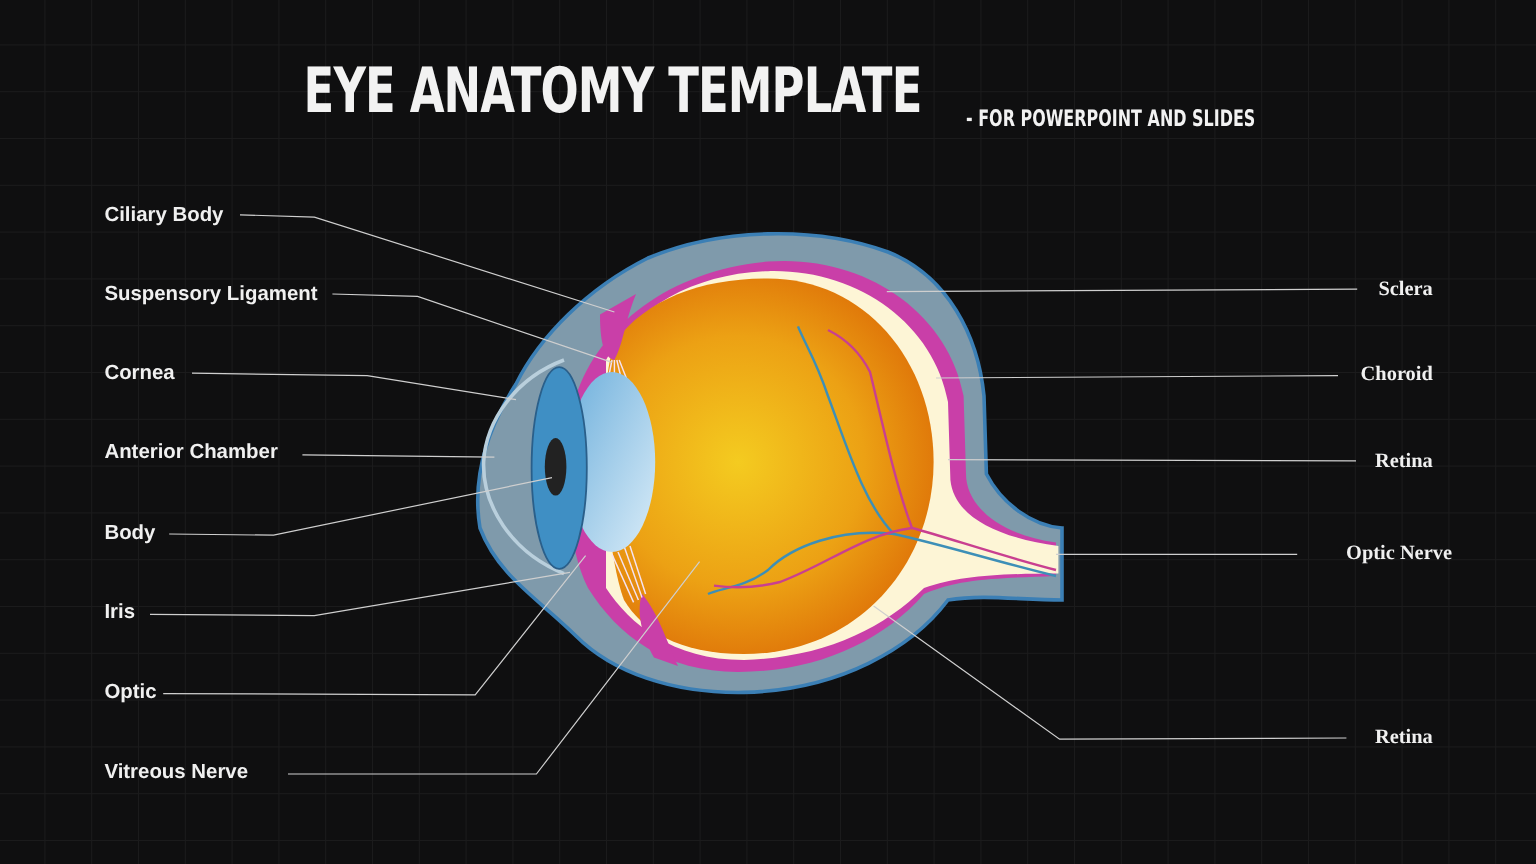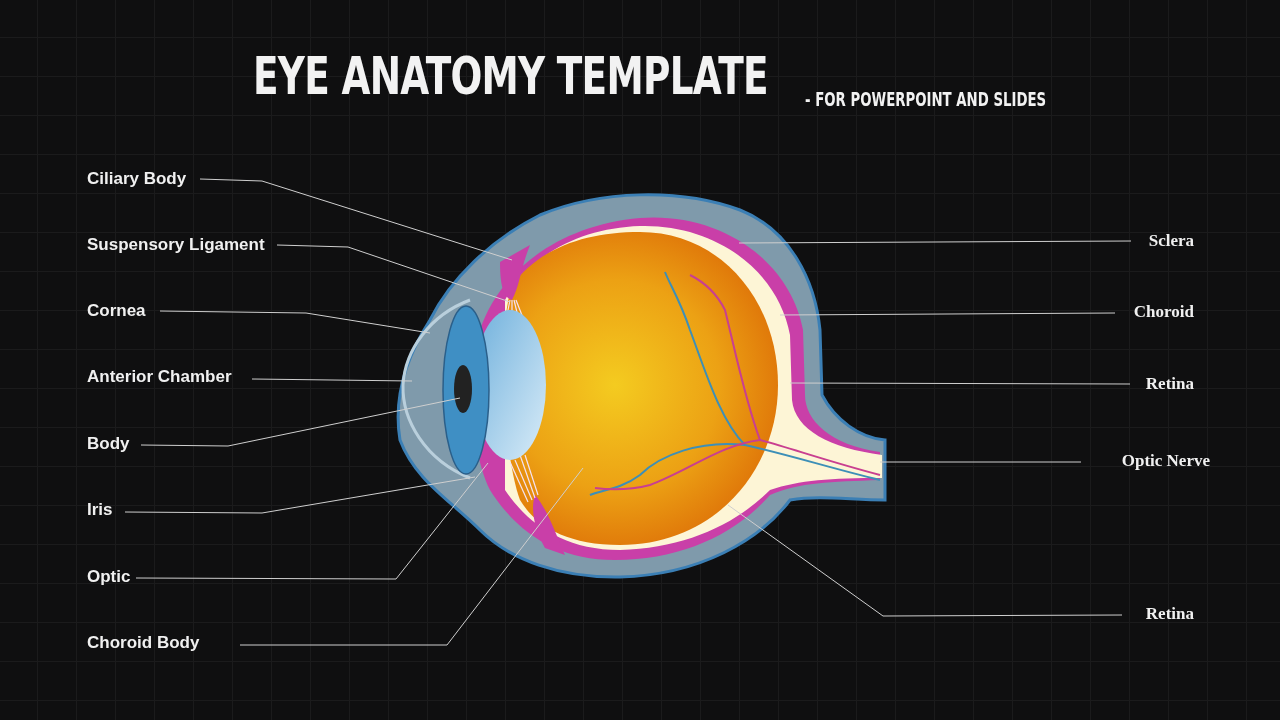--- a/index.html
+++ b/index.html
@@ -92,19 +92,19 @@
   </g>
 </svg>
 
 <div class="label" style="left:87px;top:170px;">Ciliary Body</div>
 <div class="label" style="left:87px;top:236px;">Suspensory Ligament</div>
 <div class="label" style="left:87px;top:302px;text-align:center;">Cornea</div>
 <div class="label" style="left:87px;top:368px;">Anterior Chamber</div>
 <div class="label" style="left:87px;top:435px;">Body</div>
 <div class="label" style="left:87px;top:501px;">Iris</div>
 <div class="label" style="left:87px;top:568px;">Optic</div>
-<div class="label" style="left:87px;top:634px;">Choroid  Body</div>
+<div class="label" style="left:87px;top:634px;">Vitreous  Nerve</div>
 
 <div class="label right" style="right:86px;top:232px;">Sclera</div>
 <div class="label right" style="right:86px;top:303px;">Choroid</div>
 <div class="label right" style="right:86px;top:375px;">Retina</div>
 <div class="label right" style="right:70px;top:452px;">Optic Nerve</div>
 <div class="label right" style="right:86px;top:605px;">Retina</div>
 
 </body></html>

